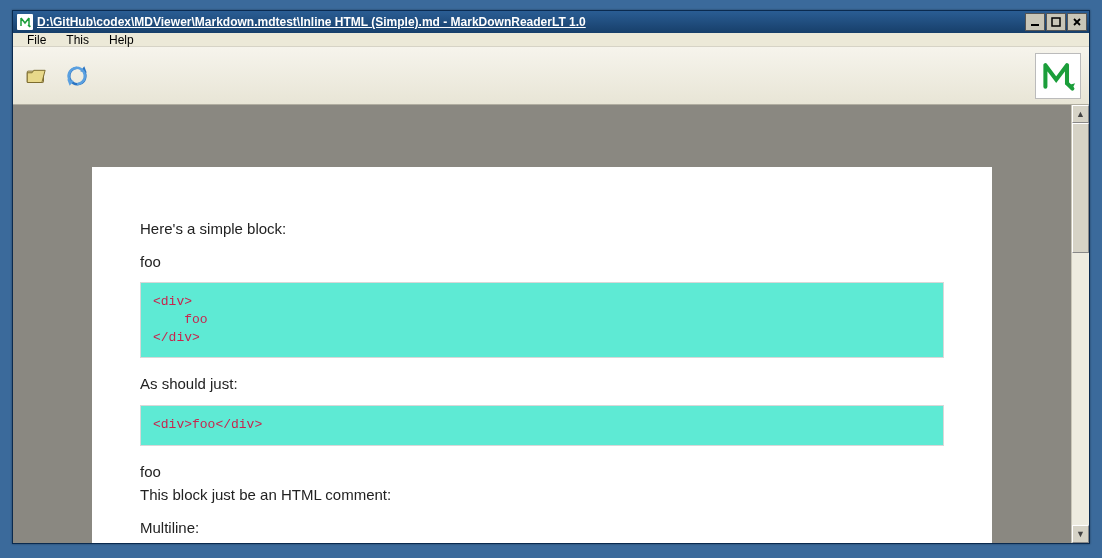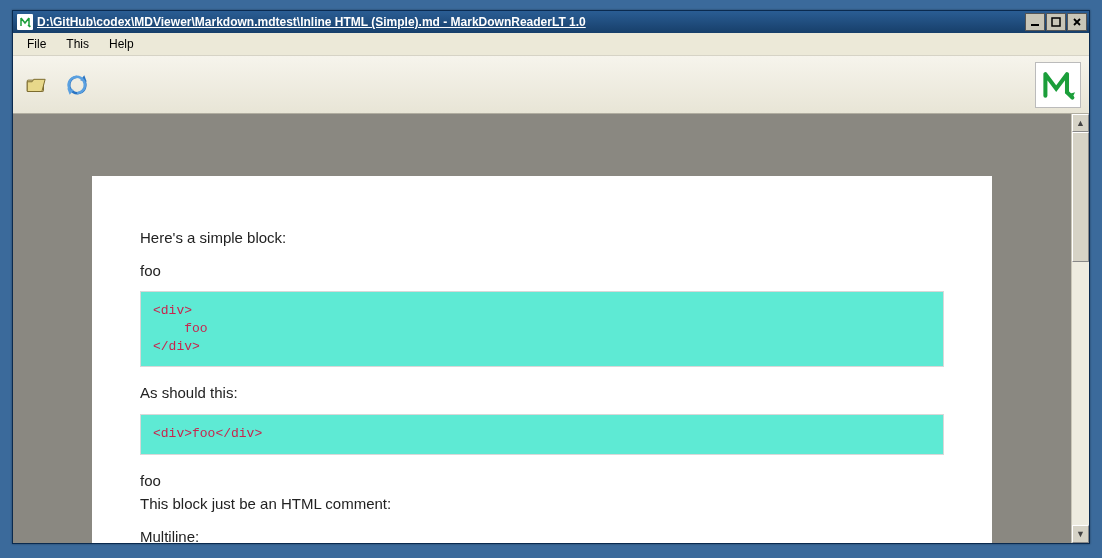--- a/index.html
+++ b/index.html
@@ -57,21 +57,21 @@
     display: flex;
     align-items: center;
     justify-content: center;
     font-size: 11px;
     font-family: Tahoma, sans-serif;
     color: #000;
     cursor: pointer;
   }
   .winbtn svg { width: 10px; height: 10px; }
   .menubar {
-    height: 23px;
+    height: 14px;
     background: #ece9d8;
     display: flex;
     align-items: center;
     font-size: 12px;
     padding: 0 4px;
     border-bottom: 1px solid #d6d3c6;
   }
   .menuitem {
     padding: 2px 10px;
     cursor: pointer;
@@ -244,21 +244,21 @@
     </div>
 
     <div class="client">
       <div class="docwrap">
         <div class="document">
           <p>Here's a simple block:</p>
           <p class="tight">foo</p>
           <div class="codeblock">&lt;div&gt;
     foo
 &lt;/div&gt;</div>
-          <p>As should this:</p>
+          <p>As should just:</p>
           <div class="codeblock">&lt;div&gt;foo&lt;/div&gt;</div>
           <p class="tight">foo</p>
           <p>This block just be an HTML comment:</p>
           <p>Multiline:</p>
         </div>
       </div>
       <div class="scrollbar-v">
         <div class="sbtn">▲</div>
         <div class="strack">
           <div class="sthumb"></div>

